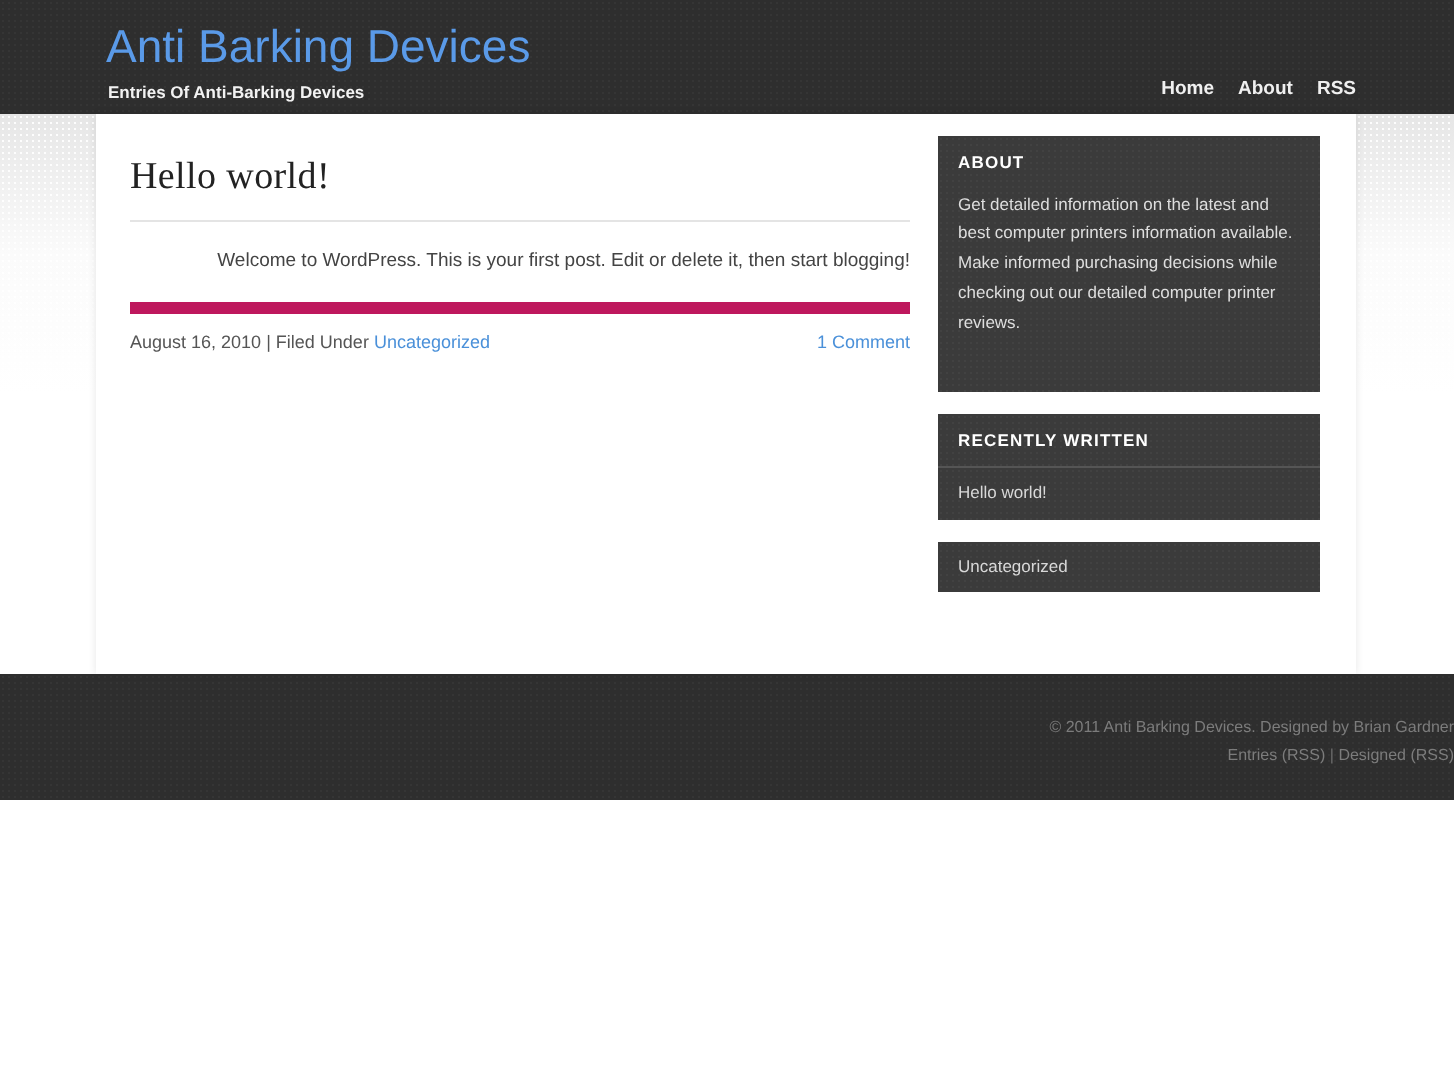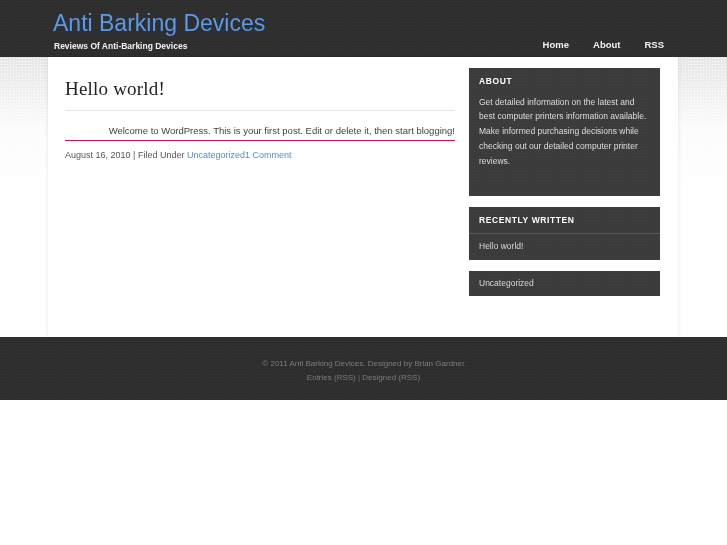--- a/index.html
+++ b/index.html
@@ -81,23 +81,23 @@
     position: absolute;
     left: 6px; top: 42px;
     margin: 0;
     font-size: 8.5px;
     font-weight: bold;
     color: #f2f2f2;
     line-height: 1;
   }
   .nav {
     position: absolute;
-    right: 14px; top: 40px;
+    right: 0px; top: 40px;
     display: flex;
-    gap: 24px;
+    gap: 12px;
     align-items: center;
   }
   .nav a {
     color: #f0f0f0;
     text-decoration: none;
     font-size: 9.5px;
     font-weight: bold;
     line-height: 1;
     display: inline-block;
   }
@@ -133,27 +133,27 @@
     margin: 8px 0 0 0;
   }
   .post-body {
     margin: 12px 0 0 0;
     font-size: 9.5px;
     color: #444444;
     line-height: 1.6;
     text-align: right;
   }
   .post-meta {
-    margin-top: 2px;
+    margin-top: 13px;
     padding-top: 9px;
-    border-top: 1px solid #be185d;
+    border-top: 6px solid #be185d;
     font-size: 9px;
     color: #555555;
     display: flex;
-    justify-content: flex-start;
+    justify-content: space-between;
     align-items: baseline;
   }
   .post-meta a,
   .post-body a {
     color: #4a90d9;
     text-decoration: none;
   }
   .meta-left span { color:#555555; }
 
   
@@ -205,21 +205,21 @@
     text-decoration: none;
     line-height: 1;
   }
 
   
   .footer-inner {
     position: absolute;
     left: 0; top: 0;
     width: 727px;
     padding-top: 20px;
-    text-align: center;
+    text-align: right;
   }
   .footer-line {
     font-size: 8px;
     color: #7c7c7c;
     line-height: 1.75;
   }
   .footer-line a {
     color: #7c7c7c;
     text-decoration: none;
   }
@@ -240,21 +240,21 @@
       <div class="footer-line">
         <a href="#">Entries (RSS)</a>
         <span class="sep">|</span>
         <a href="#">Designed (RSS)</a>
       </div>
     </div>
   </div>
 
   <div class="header-inner">
     <h1 class="site-title">Anti Barking Devices</h1>
-    <p class="site-description">Reviews Of Anti-Barking Devices</p>
+    <p class="site-description">Entries Of Anti-Barking Devices</p>
     <nav class="nav">
       <a href="#">Home</a>
       <a href="#">About</a>
       <a href="#">RSS</a>
     </nav>
   </div>
 
   <div class="wrap">
 
     <div class="content">

